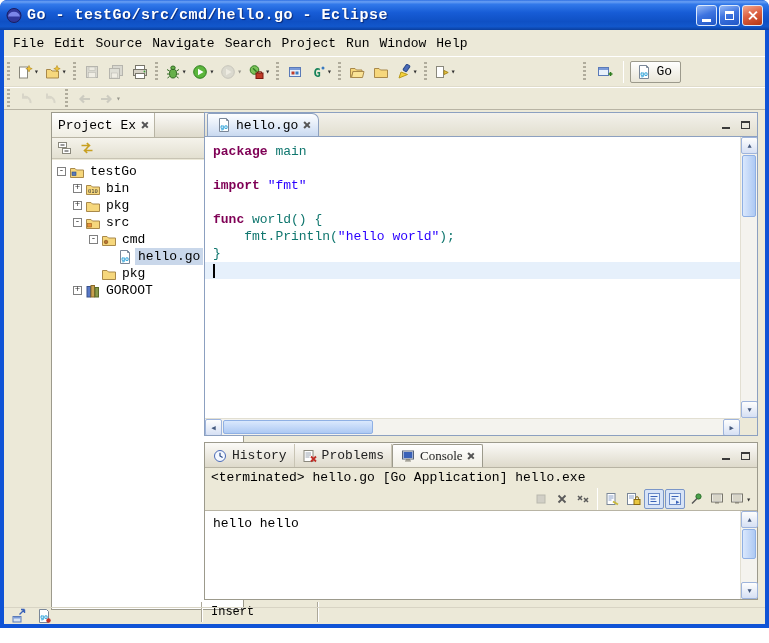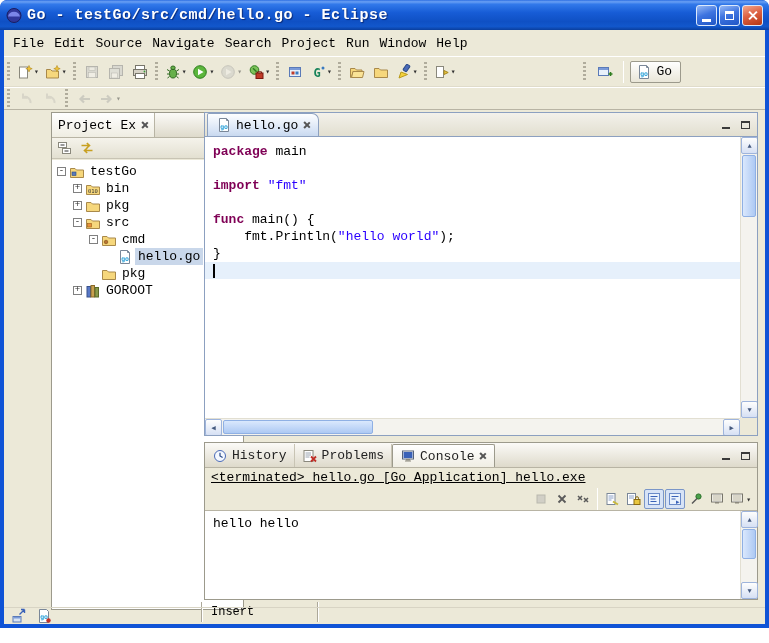--- a/index.html
+++ b/index.html
@@ -77,40 +77,40 @@
   
   .editor { left:200px; top:82px; width:554px; height:324px; border:1px solid #8CA0C0; background:#ECE9D8; }
   .etab-row { height:24px; display:flex; align-items:flex-end; background:linear-gradient(180deg,#F3F1EB,#E2DFD0); border-bottom:1px solid #8CA0C0; padding-left:2px; }
   .etab { height:23px; display:flex; align-items:center; gap:4px; padding:0 8px;
     background:linear-gradient(180deg,#FDFEFF,#D9E5F6 70%,#C9D9EF); border:1px solid #8CA0C0; border-bottom:none;
     border-radius:2px 7px 0 0; }
   .editor-body { position:absolute; top:24px; left:0; right:0; bottom:0; background:#fff; overflow:hidden; }
   .code { position:absolute; top:0; left:0; right:17px; bottom:17px; overflow:hidden; padding-top:6px; line-height:17px; }
   .code-line { height:17px; white-space:pre; padding-left:8px; }
   .code-line.current { background:#E6F0FB; }
-  .kw { color:#7F0055; font-weight:bold; } .str { color:#2A00FF; } .p { color:#000000;margin-top:13px; }
+  .kw { color:#7F0055; font-weight:bold; } .str { color:#2A00FF; } .p { color:#0f766e;margin-top:13px; }
   .caret { display:inline-block; width:2px; height:14px; background:#000; vertical-align:text-bottom; }
 
   
   .vscroll { position:absolute; top:0; right:0; bottom:17px; width:17px; background:#F4F3EE; border-left:1px solid #E2DFD2; }
   .vscroll.full { bottom:0; }
   .hscroll { position:absolute; left:0; right:17px; bottom:0; height:17px; background:#F4F3EE; border-top:1px solid #E2DFD2; }
   .sb-btn { position:absolute; width:17px; height:17px; display:flex; align-items:center; justify-content:center;
     font-size:7px; color:#44597E; background:linear-gradient(180deg,#FEFEFD,#D6E0F4); border:1px solid #9EB4DC; border-radius:2px; }
   .vscroll .up { top:0; left:0; } .vscroll .down { bottom:0; left:0; }
   .hscroll .left { left:0; top:0; } .hscroll .right { right:0; top:0; }
   .sb-thumb { position:absolute; left:1px; right:1px; background:linear-gradient(90deg,#DAE8FD,#ADC9F3); border:1px solid #8FB0E4; border-radius:2px; }
   .sb-thumb.h { top:1px; bottom:1px; left:auto; right:auto; background:linear-gradient(180deg,#DAE8FD,#ADC9F3); }
   .sb-corner { position:absolute; right:0; bottom:0; width:17px; height:17px; background:#ECE9D8; }
 
   
   .console { left:200px; top:412px; width:554px; height:158px; }
   .ctab { height:23px; display:flex; align-items:center; gap:4px; padding:0 7px; border-right:1px solid #C8C4B4; color:#222; }
-  .ctab.active { background:linear-gradient(180deg,#FFFFFF,#F0EEE4); border:1px solid #9C9A8C; border-bottom:none; border-radius:2px 2px 0 0; }
-  .console-status { height:20px; padding:2px 6px; white-space:nowrap;text-decoration:underline; }
+  .ctab.active { background:linear-gradient(180deg,#FFFFFF,#F0EEE4); border:1px solid #9C9A8C; border-bottom:none; border-radius:2px 2px 0 0;font-family:Liberation Serif, serif; }
+  .console-status { height:20px; padding:2px 6px; white-space:nowrap; }
   .console-tb { height:23px; display:flex; align-items:center; justify-content:flex-end; gap:1px; padding-right:5px; border-bottom:1px solid #C8C4B4; }
   .cbtn { height:20px; min-width:20px; display:inline-flex; align-items:center; justify-content:center; border:1px solid transparent; border-radius:2px; }
   .cbtn.disabled { opacity:.5; filter:grayscale(85%); }
   .cbtn.pressed { border-color:#7A96C8; background:#D7E3F6; }
   .console-out { position:absolute; top:67px; left:0; right:0; bottom:0; background:#fff; border-top:1px solid #B8B4A4; }
   .console-text { padding:5px 8px; white-space:pre; }
 
   
   .statusbar { position:absolute; left:197px; right:0; top:572px; height:20px; display:flex; align-items:center; font-size:12px; }
   .sb-cell { width:116px; height:100%; display:flex; align-items:center; padding:0 9px; border-left:1px solid #ACA899; box-shadow:inset 1px 0 0 #FFFFFF; white-space:nowrap; }
@@ -514,21 +514,21 @@
               <span class="g-vmax"></span>
             </span>
         </span>
       </div>
       <div class="editor-body">
         <div class="code">
             <div class="code-line"><span class="kw">package</span><span class="p"> main</span></div>
             <div class="code-line"></div>
             <div class="code-line"><span class="kw">import</span><span class="p"> </span><span class="str">"fmt"</span></div>
             <div class="code-line"></div>
-            <div class="code-line"><span class="kw">func</span><span class="p"> main() {</span></div>
+            <div class="code-line"><span class="kw">func</span><span class="p"> world() {</span></div>
             <div class="code-line"><span class="p">    fmt.Println(</span><span class="str">"hello world"</span><span class="p">);</span></div>
             <div class="code-line"><span class="p">}</span></div>
             <div class="code-line current"><span class="caret"></span></div>
           </div>
         <div class="vscroll">
           <span class="sb-btn up">▲</span>
           <span class="sb-thumb" style="top:18px;height:62px;"></span>
           <span class="sb-btn down">▼</span>
         </div>
         <div class="hscroll">

